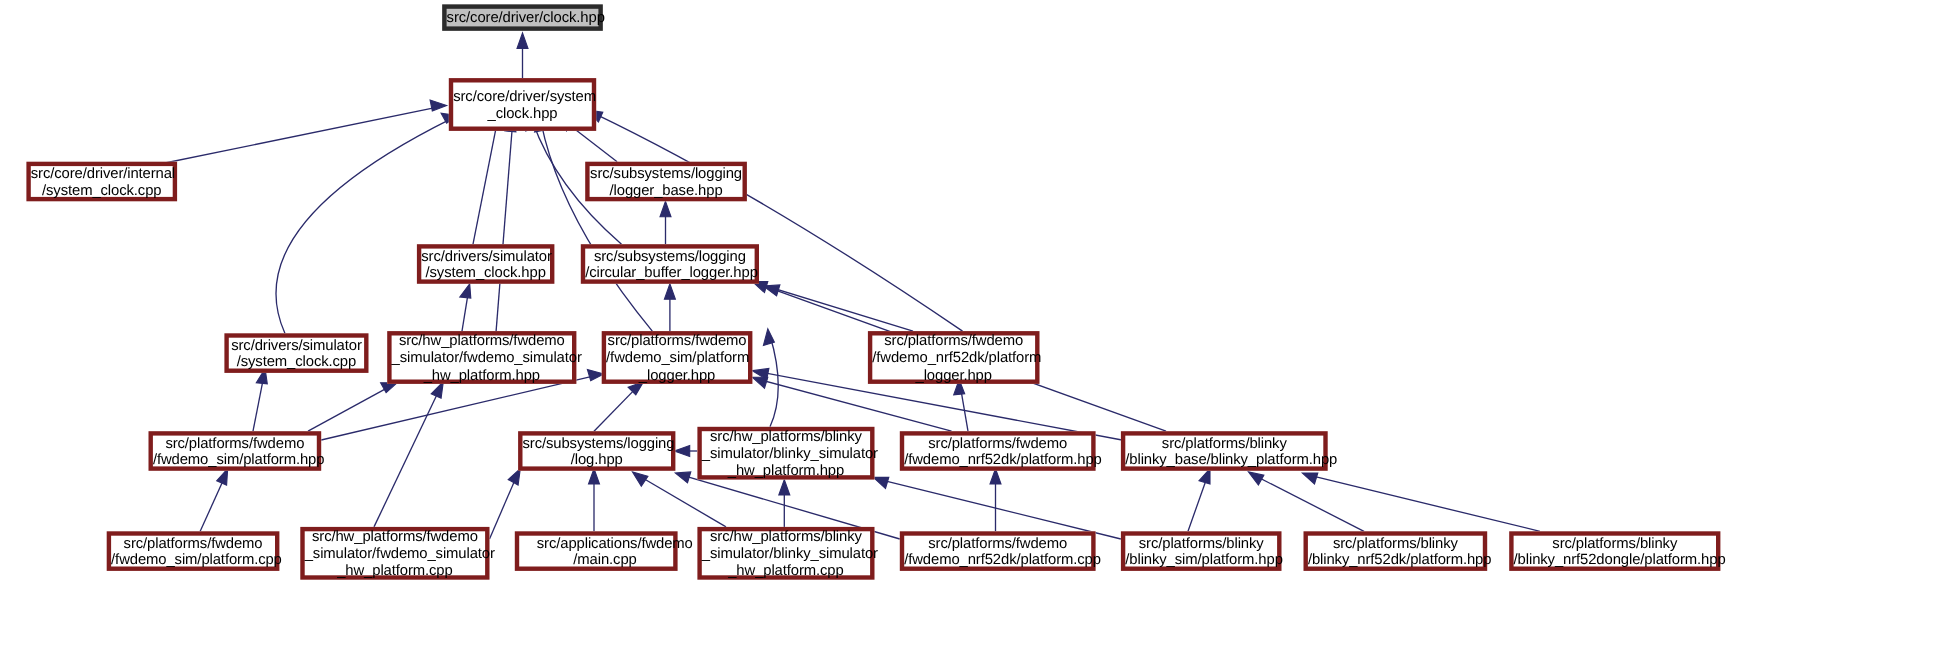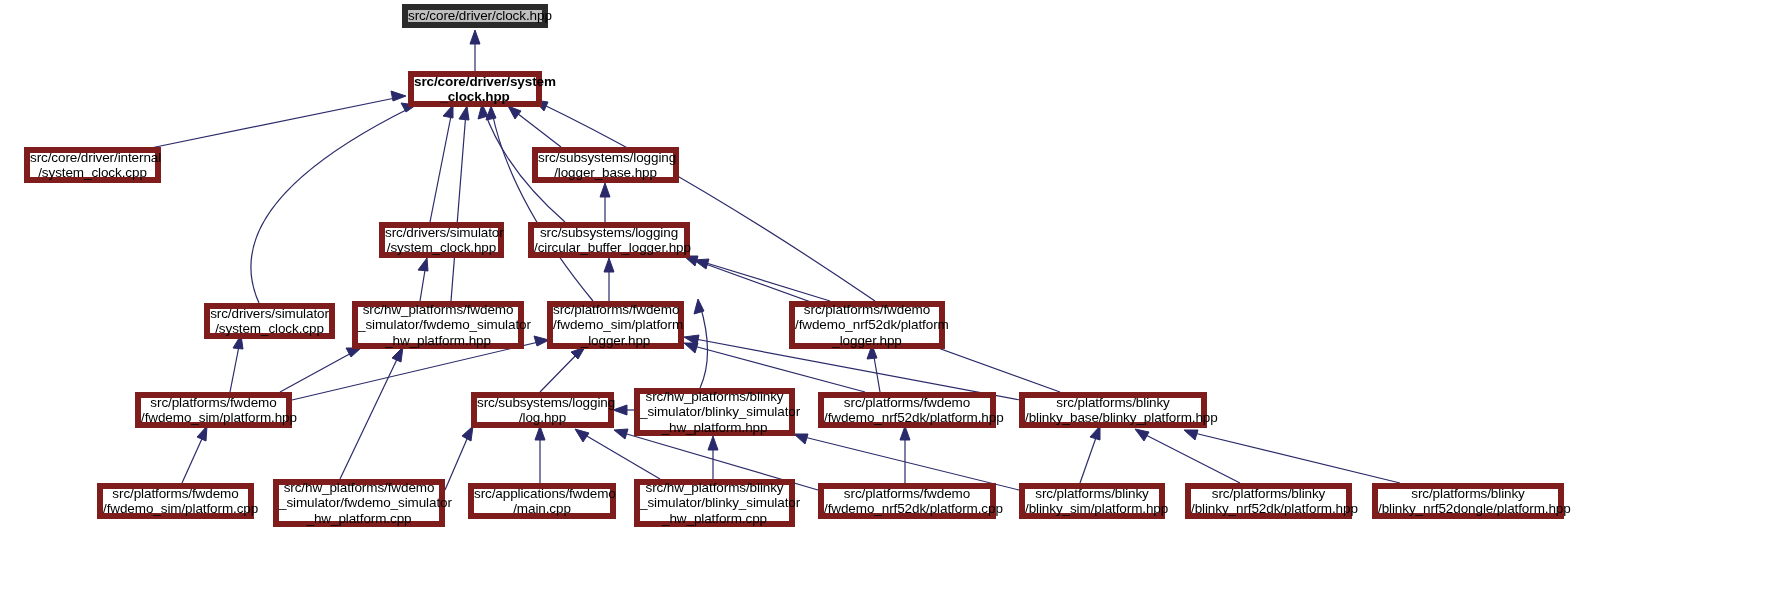--- a/index.html
+++ b/index.html
@@ -19,21 +19,21 @@
     position: absolute;
     left: 0;
     top: 0;
     width: 1768px;
     height: 596px;
     pointer-events: none;
   }
   .node {
     position: absolute;
     box-sizing: border-box;
-    border: 6px solid #7f1d1d;
+    border: 4px solid #7f1d1d;
     background: #ffffff;
     color: #000000;
     font-size: 13.5px;
     line-height: 15.5px;
     text-align: center;
     display: flex;
     align-items: center;
     justify-content: center;
     white-space: pre-line;
     z-index: 3;
@@ -123,21 +123,21 @@
       <path d="M1019,490 L800,436" fill="none" stroke="#2a2a6a" stroke-width="1.2"></path>
       <path d="M794,434 L805,444 L808,434 Z" fill="#2a2a6a" stroke="#2a2a6a" stroke-width="1"></path>
       <path d="M1240,483 L1140,432" fill="none" stroke="#2a2a6a" stroke-width="1.2"></path>
       <path d="M1135,429 L1144,441 L1149,432 Z" fill="#2a2a6a" stroke="#2a2a6a" stroke-width="1"></path>
       <path d="M1400,483 L1190,432" fill="none" stroke="#2a2a6a" stroke-width="1.2"></path>
       <path d="M1184,430 L1195,440 L1198,430 Z" fill="#2a2a6a" stroke="#2a2a6a" stroke-width="1"></path>
     </svg>
 
   <div id="nodes">
       <div class="node root" style="left: 402px; top: 4px; width: 146px; height: 24px;"><span class="node-label">src/core/driver/clock.hpp</span></div>
-      <div class="node" style="left: 408px; top: 71px; width: 134px; height: 36px; font-weight: bold;"><span class="node-label">src/core/driver/system
+      <div class="node" style="left: 408px; top: 71px; width: 134px; height: 48px;"><span class="node-label">src/core/driver/system
 _clock.hpp</span></div>
       <div class="node" style="left: 4px; top: 147px; width: 137px; height: 36px; margin-left: 20px;"><span class="node-label">src/core/driver/internal
 /system_clock.cpp</span></div>
       <div class="node" style="left: 532px; top: 147px; width: 147px; height: 36px;"><span class="node-label">src/subsystems/logging
 /logger_base.hpp</span></div>
       <div class="node" style="left: 379px; top: 222px; width: 125px; height: 36px;"><span class="node-label">src/drivers/simulator
 /system_clock.hpp</span></div>
       <div class="node" style="left: 528px; top: 222px; width: 162px; height: 36px;"><span class="node-label">src/subsystems/logging
 /circular_buffer_logger.hpp</span></div>
       <div class="node" style="left: 204px; top: 303px; width: 131px; height: 36px;"><span class="node-label">src/drivers/simulator
@@ -160,21 +160,21 @@
 _hw_platform.hpp</span></div>
       <div class="node" style="left: 818px; top: 392px; width: 178px; height: 36px;"><span class="node-label">src/platforms/fwdemo
 /fwdemo_nrf52dk/platform.hpp</span></div>
       <div class="node" style="left: 1019px; top: 392px; width: 188px; height: 36px;"><span class="node-label">src/platforms/blinky
 /blinky_base/blinky_platform.hpp</span></div>
       <div class="node" style="left: 97px; top: 483px; width: 157px; height: 36px;"><span class="node-label">src/platforms/fwdemo
 /fwdemo_sim/platform.cpp</span></div>
       <div class="node" style="left: 273px; top: 479px; width: 172px; height: 48px;"><span class="node-label">src/hw_platforms/fwdemo
 _simulator/fwdemo_simulator
 _hw_platform.cpp</span></div>
-      <div class="node" style="left: 468px; top: 483px; width: 148px; height: 36px;"><span class="node-label">src/applications/fwdemo
+      <div class="node" style="left: 468px; top: 483px; width: 148px; height: 36px; padding-left: 16px;"><span class="node-label">src/applications/fwdemo
 /main.cpp</span></div>
       <div class="node" style="left: 634px; top: 479px; width: 161px; height: 48px;"><span class="node-label">src/hw_platforms/blinky
 _simulator/blinky_simulator
 _hw_platform.cpp</span></div>
       <div class="node" style="left: 818px; top: 483px; width: 178px; height: 36px;"><span class="node-label">src/platforms/fwdemo
 /fwdemo_nrf52dk/platform.cpp</span></div>
       <div class="node" style="left: 1019px; top: 483px; width: 146px; height: 36px;"><span class="node-label">src/platforms/blinky
 /blinky_sim/platform.hpp</span></div>
       <div class="node" style="left: 1185px; top: 483px; width: 167px; height: 36px;"><span class="node-label">src/platforms/blinky
 /blinky_nrf52dk/platform.hpp</span></div>

